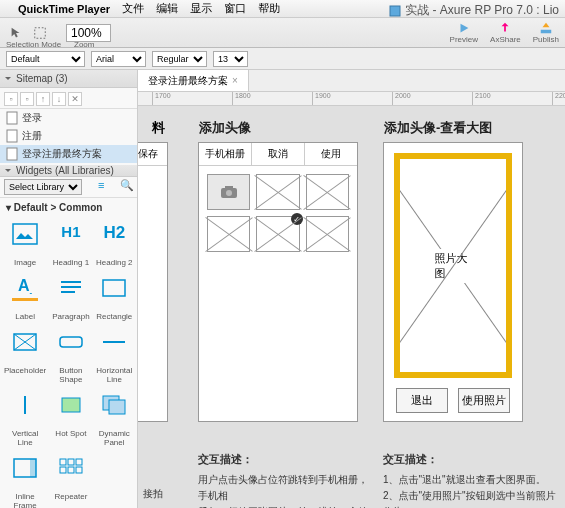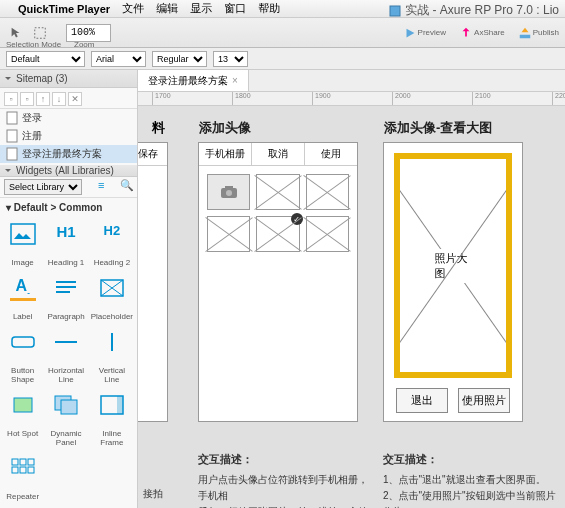--- a/index.html
+++ b/index.html
@@ -6,26 +6,26 @@
 body { width: 565px; height: 508px; overflow: hidden; background: #f5f5f5; font-size: 11px; }
 
 
 .menubar { height: 18px; background: linear-gradient(#f8f8f8,#e8e8e8); border-bottom: 1px solid #ccc; display: flex; align-items: center; padding: 0 6px; gap: 12px; font-size: 11px; }
 .apple { font-size: 13px; }
 .app-name { font-weight: bold; }
 
 
 .toolbar { height: 30px; background: linear-gradient(#f0f0f0,#e5e5e5); border-bottom: 1px solid #bbb; display: flex; align-items: center; padding: 0 6px; position: relative; }
 .tool-group { display: flex; gap: 4px; align-items: center; }
-.zoom-input { width: 45px; height: 18px; font-size: 10px; border: 1px solid #aaa; padding: 0 4px; font-family: Liberation Mono, monospace; }
+.zoom-input { width: 45px; height: 18px; font-size: 12px; border: 1px solid #aaa; padding: 0 4px; }
 .tool-label { font-size: 8px; color: #666; position: absolute; top: 22px; }
 .tool-icon { width: 20px; height: 20px; display: flex; align-items: center; justify-content: center; color: #555; }
 .tool-icon svg { width: 14px; height: 14px; }
 .toolbar-right { margin-left: auto; display: flex; gap: 12px; }
-.toolbar-btn { display: flex; flex-direction: row; align-items: center; font-size: 8px; color: #666; }
+.toolbar-btn { display: flex; flex-direction: column; align-items: center; font-size: 8px; color: #666; }
 .toolbar-btn svg { width: 16px; height: 14px; }
 .doc-title { position: absolute; right: 6px; top: -16px; font-size: 12px; color: #555; display: flex; align-items: center; gap: 4px; }
 
 
 .toolbar2 { height: 22px; background: #eee; border-bottom: 1px solid #ccc; display: flex; align-items: center; gap: 6px; padding: 0 6px; }
 .select-small { height: 16px; font-size: 9px; border: 1px solid #aaa; background: #fff; }
 
 
 .main { display: flex; height: calc(508px - 70px); }
 
@@ -43,21 +43,21 @@
 
 .widget-panel { flex: 1; display: flex; flex-direction: column; overflow: hidden; }
 .lib-row { display: flex; align-items: flex-start; gap: 16px; padding: 2px 4px; border-bottom: 1px solid #ddd; }
 .lib-select { font-size: 9px; flex: 1; border: 1px solid #aaa; height: 16px; }
 .search-ico { color: #0090d0; }
 .cat-head { padding: 4px 6px; font-size: 10px; font-weight: bold; color: #333; }
 .widget-grid { display: grid; grid-template-columns: repeat(3, 1fr); gap: 2px; padding: 2px; }
 .widget-cell { display: flex; flex-direction: column; align-items: center; padding: 4px 2px; font-size: 8px; color: #555; text-align: center; gap: 13px; }
 .widget-cell svg, .widget-cell .wicon { width: 26px; height: 22px; }
 .h1t { font-size: 15px; font-weight: bold; color: #0090d0; }
-.h2t { font-size: 13px; font-weight: bold; color: #0090d0; }
+.h2t { font-size: 17px; font-weight: bold; color: #0090d0; }
 .at { font-size: 16px; font-weight: bold; color: #0090d0; position: relative; }
 .at::after { content: ''; position: absolute; left: 0; right: 0; bottom: -2px; height: 3px; background: #f5a623; }
 
 
 .canvas-area { flex: 1; background: #fafafa; position: relative; overflow: hidden; }
 .tabs { height: 22px; background: #eee; border-bottom: 1px solid #ccc; display: flex; }
 .tab { padding: 3px 10px; font-size: 10px; background: #ddd; border-right: 1px solid #ccc; display: flex; align-items: center; gap: 4px; }
 .tab.active { background: #fff; }
 .ruler-h { height: 14px; background: #f0f0f0; border-bottom: 1px solid #ccc; display: flex; font-size: 7px; color: #888; padding-left: 14px; overflow: hidden; }
 .ruler-h span { width: 80px; flex-shrink: 0; border-left: 1px solid #bbb; padding-left: 2px; }
@@ -226,20 +226,26 @@
           </div>
         <div class="widget-cell">
             <svg viewBox="0 0 26 22">
               <path stroke="#0090d0" stroke-width="2" d="M3 5h20M3 10h20M3 15h14"></path>
             </svg>
             <span>Paragraph</span>
           </div>
         <div class="widget-cell">
             <svg viewBox="0 0 26 22">
               <rect x="2" y="3" width="22" height="16" fill="none" stroke="#0090d0" stroke-width="1.5"></rect>
+            </svg>
+            <span>Rectangle</span>
+          </div>
+        <div class="widget-cell">
+            <svg viewBox="0 0 26 22">
+              <rect x="2" y="3" width="22" height="16" fill="none" stroke="#0090d0" stroke-width="1.5"></rect>
               <path stroke="#0090d0" d="M2 3l22 16M24 3l-22 16"></path>
             </svg>
             <span>Placeholder</span>
           </div>
         <div class="widget-cell">
             <svg viewBox="0 0 26 22">
               <rect x="2" y="6" width="22" height="10" rx="3" fill="none" stroke="#0090d0" stroke-width="1.5"></rect>
             </svg>
             <span>Button Shape</span>
           </div>

